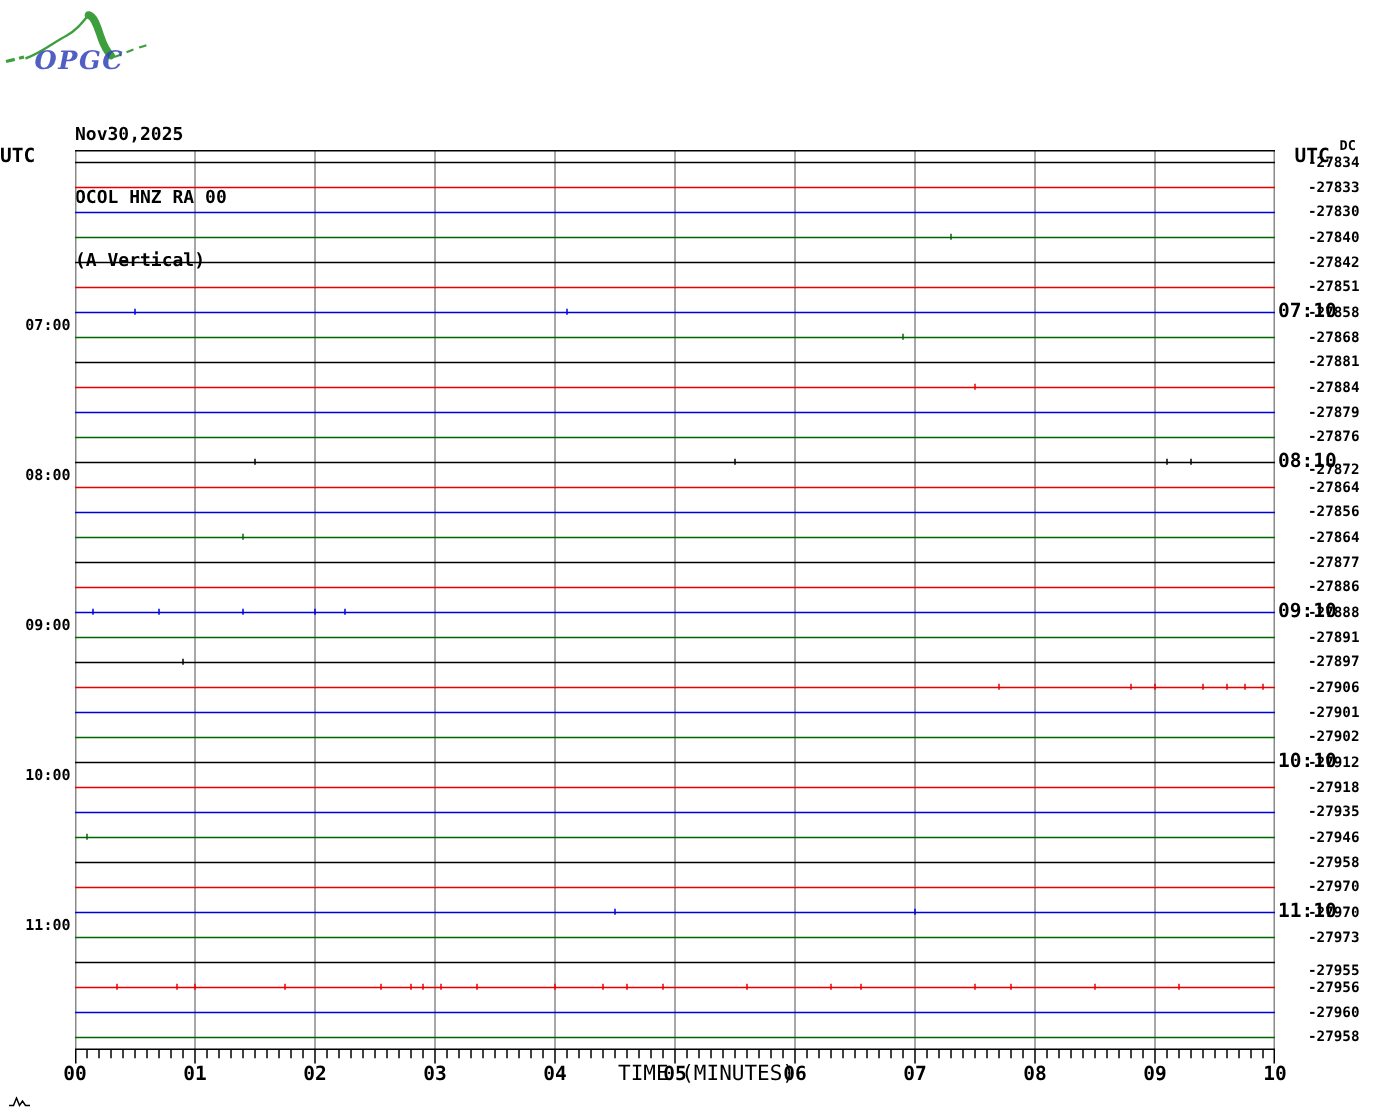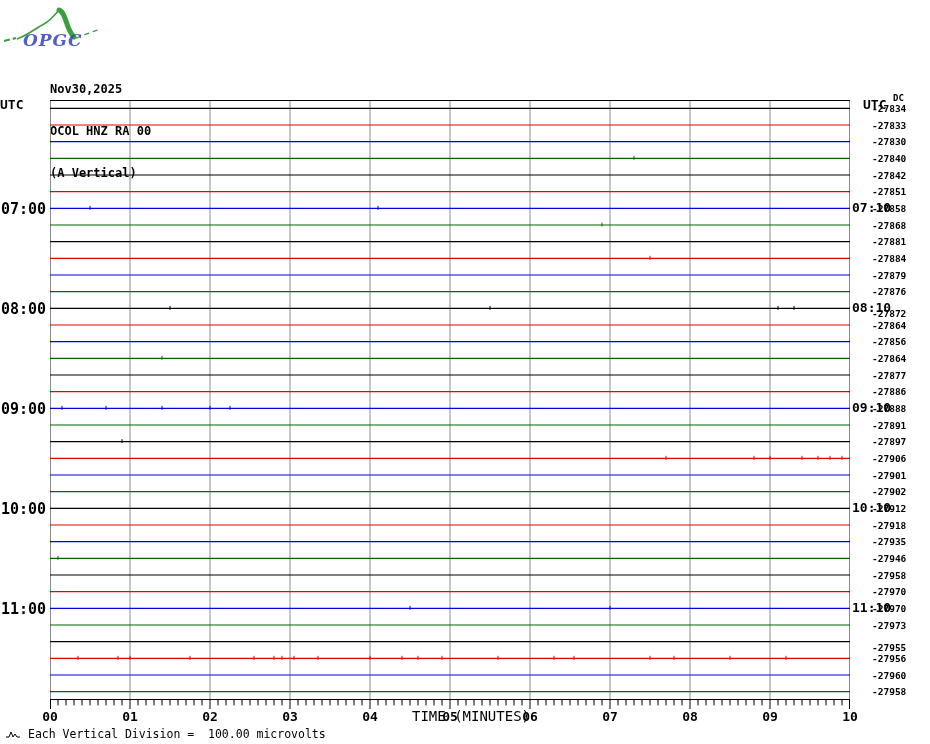--- a/index.html
+++ b/index.html
@@ -4,21 +4,21 @@
 <style>
   html,body{margin:0;padding:0;background:#fff;}
   .page{position:relative;width:930px;height:744px;background:#fff;overflow:hidden;
         font-family:"DejaVu Sans Mono",monospace;color:#000;}
   .hdr{position:absolute;left:50px;top:54px;font-size:12px;font-weight:bold;
        line-height:14px;white-space:pre;}
   .utc{position:absolute;top:97px;font-size:13px;font-weight:bold;}
   .utc.left{left:0px;}
   .utc.right{left:863px;}
   .plot{position:absolute;left:50px;top:100px;width:800px;height:600px;}
-  .hourL{position:absolute;width:47px;text-align:center;font-size:15px;font-weight:bold;}
+  .hourL{position:absolute;width:47px;text-align:right;font-size:10px;font-weight:bold;margin-top:12px;}
   .hourR{position:absolute;left:852px;width:46px;font-size:13px;font-weight:bold;}
   .dcv{position:absolute;left:872px;font-size:9.5px;font-weight:bold;letter-spacing:0px;}
   .dchdr{position:absolute;left:893px;top:93px;font-size:9px;font-weight:bold;text-align:center;}
   .xlab{position:absolute;width:30px;text-align:center;font-size:13px;font-weight:bold;top:709px;}
   .xaxis{position:absolute;left:50px;top:700px;}
   .timelab{position:absolute;left:412px;top:708px;font-size:14px;font-weight:normal;}
   .foot{position:absolute;font-size:11.5px;white-space:pre;}
   .foot.left{left:28px;top:727px;}
   .foot.right{left:521px;top:728px;}
   .glyph{position:absolute;left:6px;top:731px;}
@@ -249,21 +249,20 @@
       <line x1="784" y1="0" x2="784" y2="5.5" stroke="#000" stroke-width="1"></line>
       <line x1="792" y1="0" x2="792" y2="5.5" stroke="#000" stroke-width="1"></line>
       <line x1="799.5" y1="0" x2="799.5" y2="9" stroke="#000" stroke-width="1"></line>
     </svg>
 
   <div class="timelab">TIME (MINUTES)</div>
 
   <svg class="glyph" width="16" height="8">
     <polyline points="0,6 3,6 5,1 7,6 9,3 11,6 14,6" fill="none" stroke="#000" stroke-width="1"></polyline>
   </svg>
-  <div class="foot left">Each Vertical Division =  100.00 microvolts</div>
 
 <div class="dcv" style="top: 102.833px;">-27834</div>
     <div class="dcv" style="top: 119.5px;">-27833</div>
     <div class="dcv" style="top: 136.167px;">-27830</div>
     <div class="dcv" style="top: 152.833px;">-27840</div>
     <div class="dcv" style="top: 169.5px;">-27842</div>
     <div class="dcv" style="top: 186.167px;">-27851</div>
     <div class="dcv" style="top: 202.833px;">-27858</div>
     <div class="dcv" style="top: 219.5px;">-27868</div>
     <div class="dcv" style="top: 236.167px;">-27881</div>

